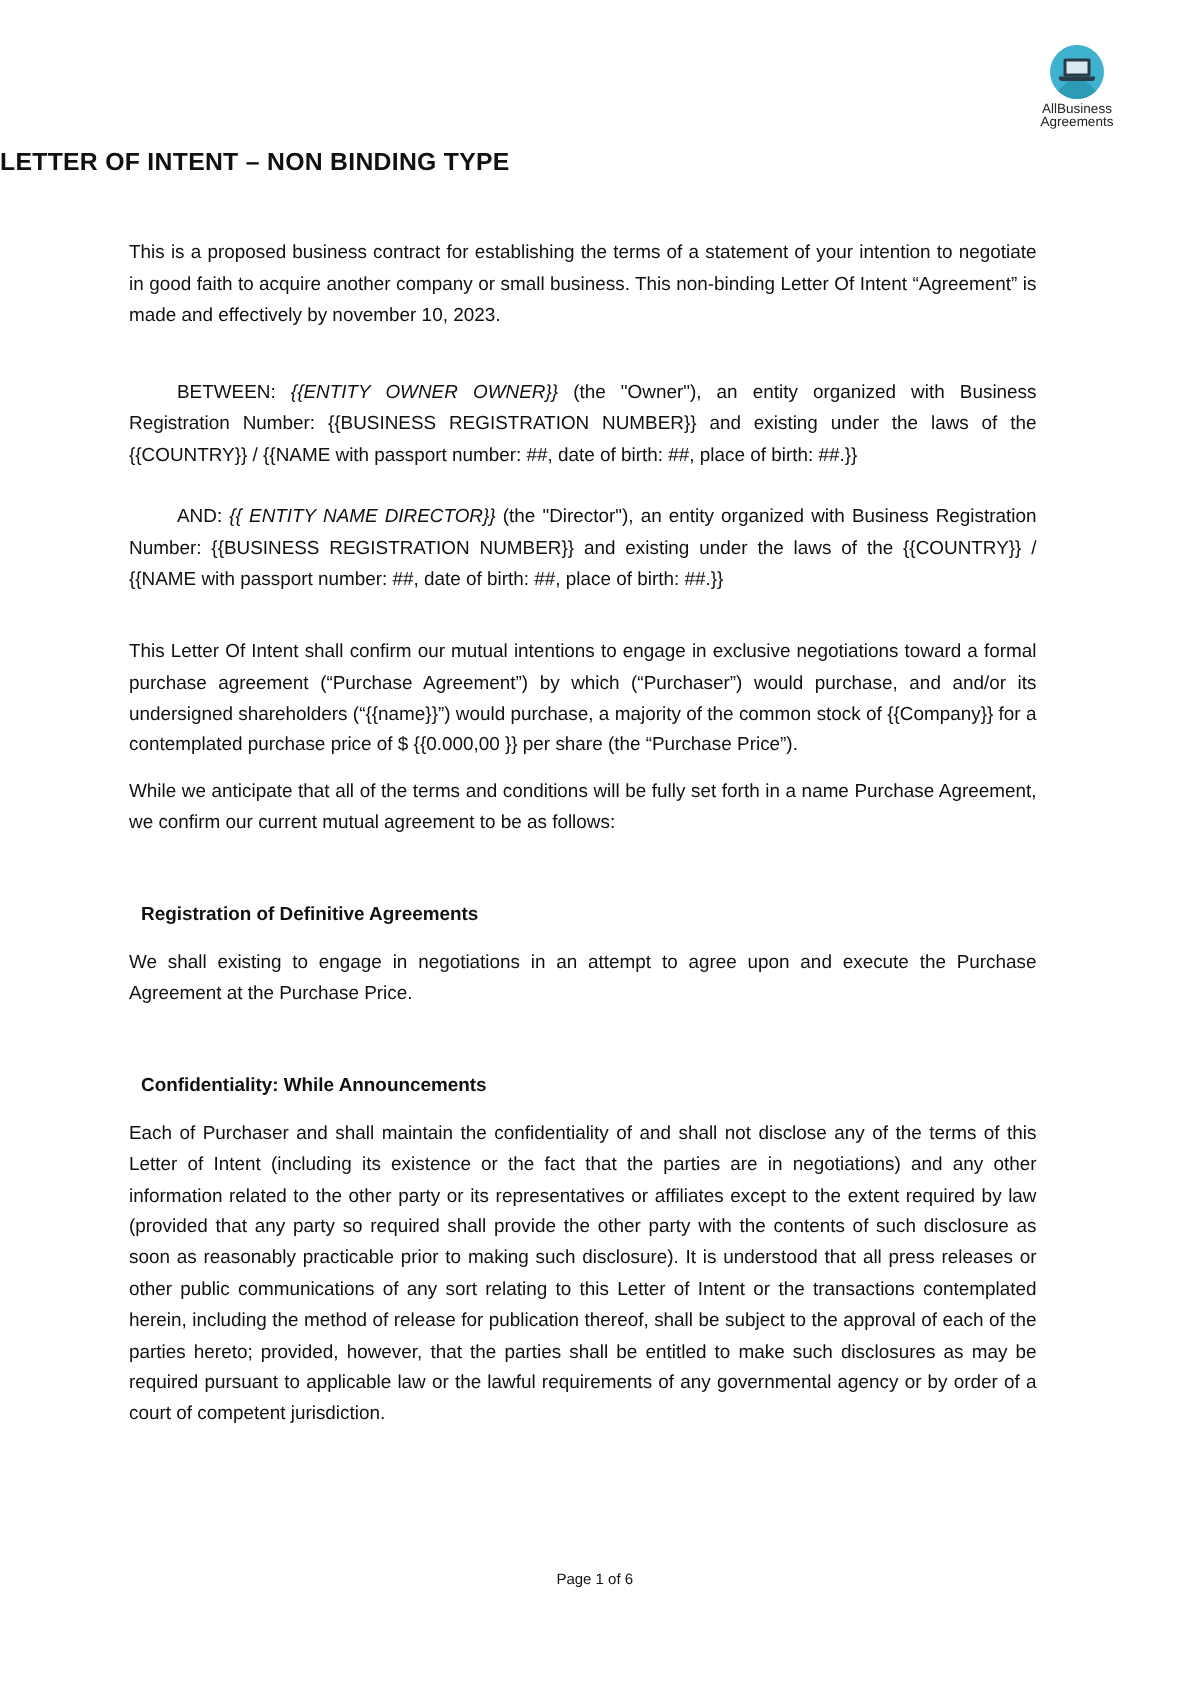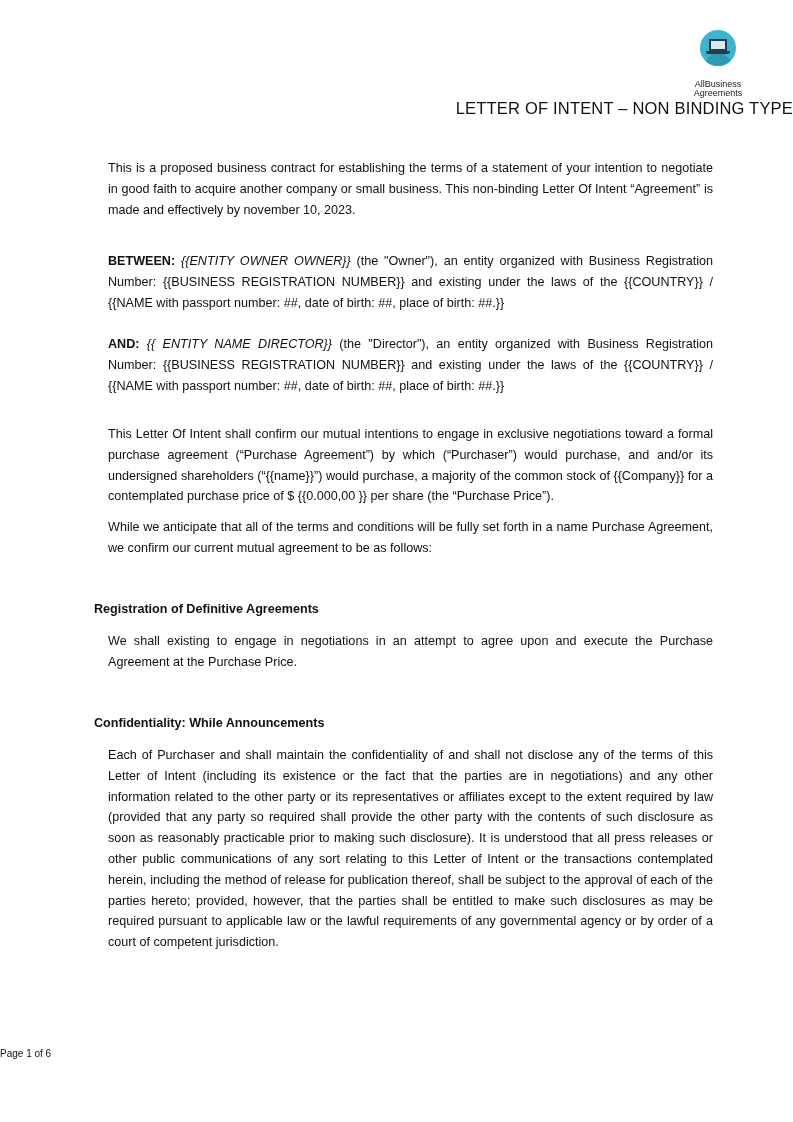--- a/index.html
+++ b/index.html
@@ -19,36 +19,36 @@
   .laptop-screen {
     position: absolute; left: 9px; top: 9px; width: 18px; height: 12px;
     background: #2b3a48; border-radius: 1px;
   }
   .laptop-screen::after {
     content: ""; position: absolute; left: 2px; top: 2px; width: 14px; height: 8px; background: #d8e9f2;
   }
   .laptop-base {
     position: absolute; left: 6px; top: 21px; width: 24px; height: 3px; background: #2b3a48; border-radius: 0 0 2px 2px;
   }
-  .logo-text { font-size: 9px; line-height: 9px; margin-top: 14px; color: #222; }
+  .logo-text { font-size: 9px; line-height: 9px; margin-top: 2px; color: #222; }
   .title {
-    position: absolute; left: 0; width: 793px; top: 99px; text-align: right;
-    font-weight: normal; font-size: 16.5px; letter-spacing: 0.2px; color: #111;
+    position: absolute; left: 0; width: 793px; top: 99px; text-align: left;
+    font-weight: bold; font-size: 16.5px; letter-spacing: 0.2px; color: #111;
   }
   .p {
-    position: absolute; left: 108px; width: 605px;
+    position: absolute; left: 86px; width: 605px;
     font-size: 12.6px; line-height: 20.8px; text-align: justify;
   }
   .h {
     position: absolute; left: 94px; font-size: 12.6px; font-weight: bold;
   }
-  .b { font-weight: bold; }
+  .b { font-weight: normal; margin-left: 32px; }
   .i { font-style: italic; }
   .footer {
-    position: absolute; left: 0; width: 793px; top: 1048px; text-align: left; font-size: 10px;
+    position: absolute; left: 0; width: 793px; top: 1048px; text-align: center; font-size: 10px;
   }
 </style>
 </head>
 <body>
 
 <div class="logo">
   <div class="logo-circle">
     <div class="shadow"></div>
     <div class="laptop-screen"></div>
     <div class="laptop-base"></div>

